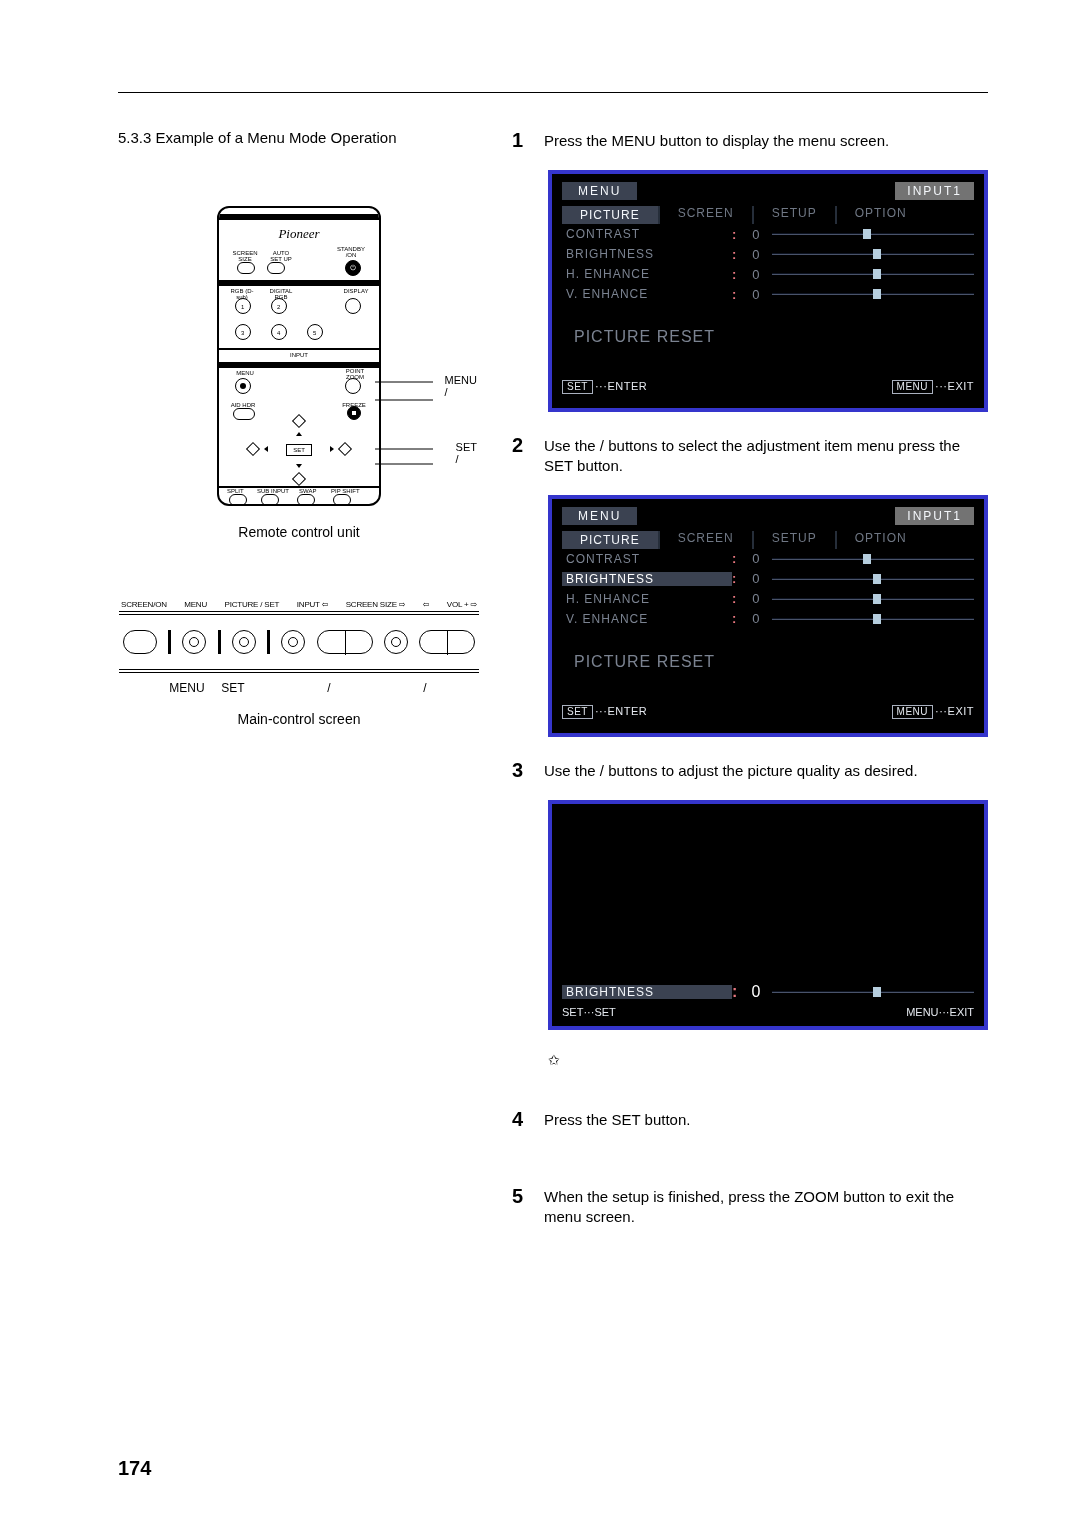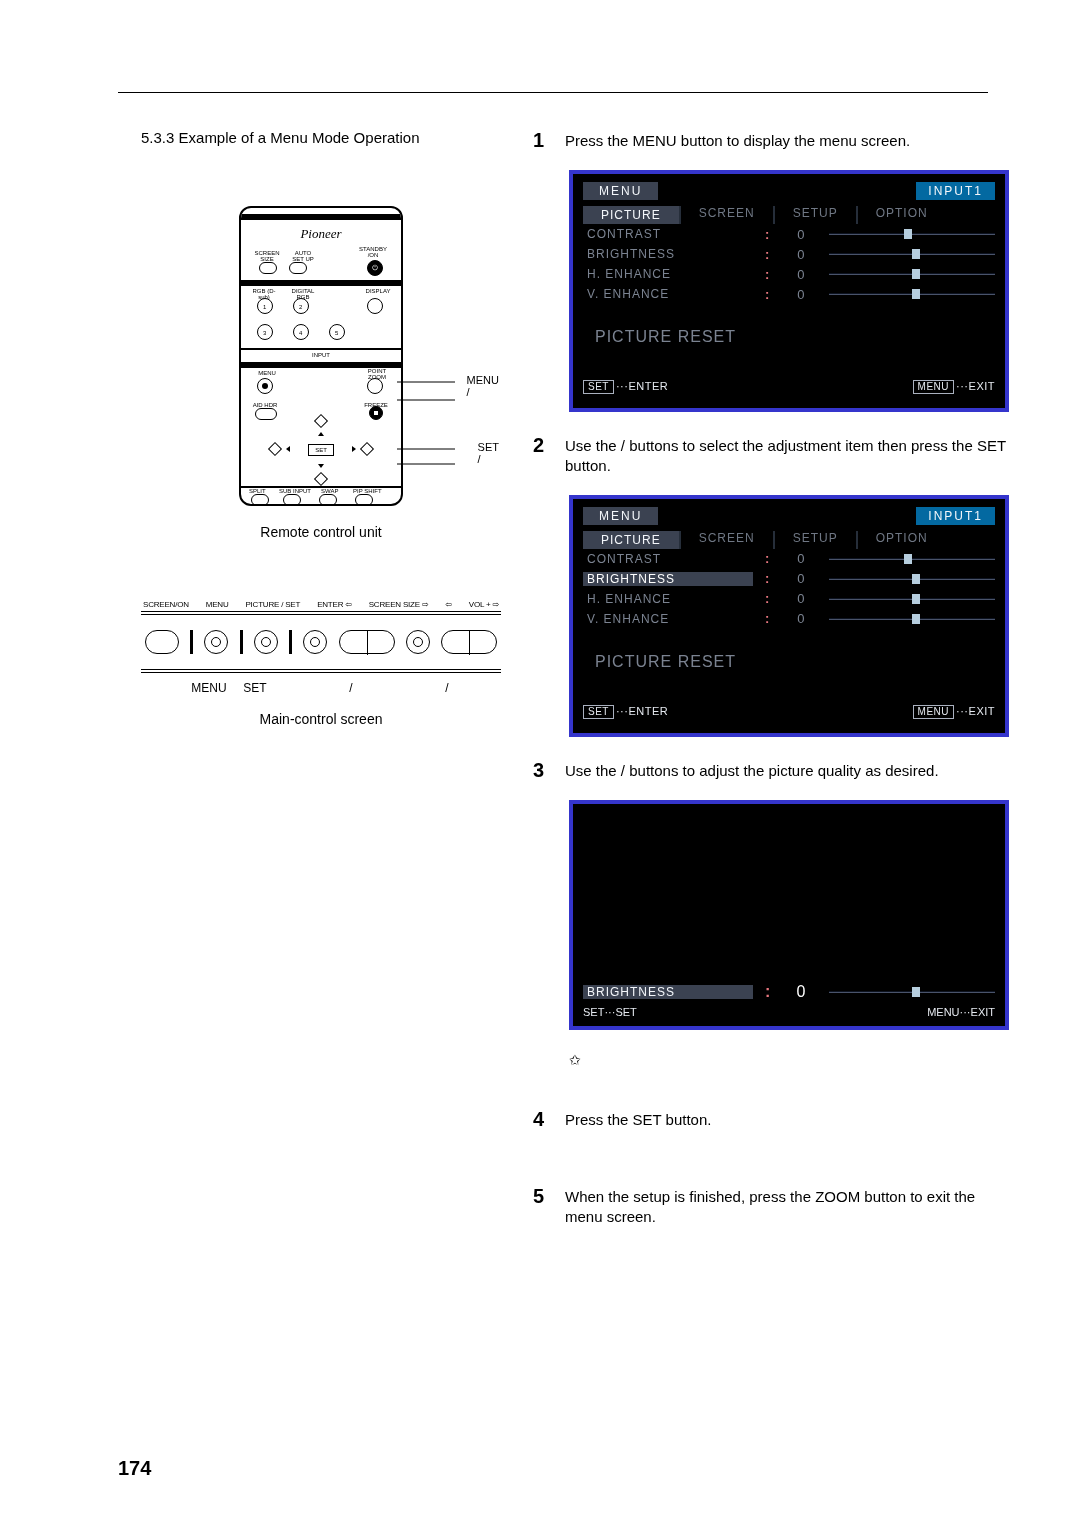--- a/index.html
+++ b/index.html
@@ -1,20 +1,20 @@
 <!DOCTYPE html>
 <html><head>
 <meta charset="utf-8">
 <style>
   * { box-sizing: border-box; margin: 0; padding: 0; }
   html, body { width: 1080px; height: 1528px; background: #fff; font-family: Arial, Helvetica, sans-serif; color: #000; }
   .page { padding: 86px 92px 20px 118px; position: relative; height: 100%; }
   .title { font-size: 21px; font-weight: 400; letter-spacing: 0.2px; }
   .hr { border: none; border-top: 1px solid #000; margin-top: 6px; margin-bottom: 36px; }
-  .cols { display: flex; gap: 32px; margin-left: 23px; }
+  .cols { display: flex; gap: 32px; }
   .col-left { width: 390px; }
   .col-right { flex: 1; }
   .subsection { font-size: 15px; margin-bottom: 40px; }
 
   
   .figure-remote { margin: 60px auto 10px auto; width: 260px; text-align: center; }
   .remote-body { width: 164px; height: 300px; border: 2px solid #000; border-radius: 12px; margin: 0 auto; background: #fff; position: relative; overflow: hidden; }
   .remote-bar { position: absolute; left: 0; right: 0; height: 6px; background: #000; }
   .remote-brand { position: absolute; top: 18px; left: 0; right: 0; font-style: italic; font-size: 13px; font-family: Georgia, serif; }
   .remote-btn { position: absolute; width: 18px; height: 12px; border: 1px solid #000; border-radius: 9px; background: #fff; }
@@ -37,26 +37,26 @@
 
   
   .step { display: flex; margin-bottom: 18px; }
   .step-num { font-size: 20px; font-weight: 700; width: 30px; }
   .step-text { font-size: 15px; line-height: 1.35; padding-top: 2px; padding-left: 2px; flex:1; }
 
   
   .osd { width: 440px; border: 4px solid #3535CC; background: #000; color: #bfc5cf; font-family: Arial, sans-serif; font-size: 13px; letter-spacing: 0.5px; padding: 8px 10px 14px 10px; margin: 6px 0 22px 36px; }
   .osd-row1 { display:flex; justify-content: space-between; align-items: center; margin-bottom: 6px; }
   .osd-label-menu { background:#3b4251; color:#f4f7fb; padding: 2px 16px; font-size:12px; letter-spacing: 2px; }
-  .osd-label-input { background:#0369a1; color:#f4f7fb; padding: 2px 12px; font-size:12px; letter-spacing: 2px; }
+  .osd-label-input { background:#737373; color:#f4f7fb; padding: 2px 12px; font-size:12px; letter-spacing: 2px; }
   .osd-tabs { display:flex; }
   .osd-tab { color:#6f7784; padding: 0 18px 2px 18px; font-size:12px; letter-spacing:1px; border-right: 2px solid #262e3a; }
   .osd-tab.active { background:#3b4251; color:#f4f7fb; padding-top:2px; }
   .osd-tab.last { border-right: none; }
-  .osd-item-row { display:flex; align-items:center; height: 20px; gap: 12px; }
+  .osd-item-row { display:flex; align-items:center; height: 20px; }
   .osd-items .osd-item-row .name { width: 170px; padding-left: 4px; font-size:12px; letter-spacing:1px; color:#7b8391;}
   .osd-items .osd-item-row .name.highlight { background:#3b4251; color:#fff; }
   .osd-items .osd-item-row .colon { width: 12px; color:#e8777f; font-weight:bold; }
   .osd-items .osd-item-row .val { width: 24px; text-align:center; color:#7b8391;}
   .slider { flex:1; height:10px; position:relative; margin-left:4px;}
   .slider .track { position:absolute; left:0; right:0; top:4px; height:2px; background:#2a3140; border-top:1px solid #0d1320; border-bottom:1px solid #49536a;}
   .slider .thumb { position:absolute; top:0; width:8px; height:10px; background:#b6cede; }
   .slider.contrast .thumb { left: 45%; }
   .slider.center .thumb { left: 50%; }
   .osd-reset-row { margin-top: 20px; padding: 4px 12px; background: transparent; color:#7b8391; font-size:16px; letter-spacing:1px;}
@@ -192,21 +192,21 @@
           </div>
         </div>
         <div class="figure-caption">Remote control unit</div>
       </div>
 
       <div class="figure-panel">
         <div class="panel-labelrow">
           <span>SCREEN/ON</span>
           <span>MENU</span>
           <span>PICTURE / SET</span>
-          <span>ENTER ⇦</span>
+          <span>INPUT ⇦</span>
           <span>SCREEN SIZE ⇨</span>
           <span>⇦</span>
           <span>VOL + ⇨</span>
         </div>
         <div class="panel-box">
           <div class="pbwrap">
             <span class="pill" style="width:34px;"></span>
             <span class="vbars">
                 <span></span>
               </span>
@@ -298,21 +298,21 @@
         </div>
         <div class="osd-reset-row">PICTURE RESET</div>
         <div class="osd-footer">
           <span><span class="kb">SET</span>···<span>ENTER</span></span>
           <span><span class="kb">MENU</span>···<span>EXIT</span></span>
         </div>
       </div>
 
       <div class="step">
         <div class="step-num">2</div>
-        <div class="step-text">Use the    /    buttons to select the adjustment item then press the SET button.</div>
+        <div class="step-text">Use the    /    buttons to select the adjustment item menu press the SET button.</div>
       </div>
       <div class="osd">
         <div class="osd-row1">
           <span class="osd-label-menu">MENU</span>
           <span class="osd-label-input">INPUT1</span>
         </div>
         <div class="osd-tabs">
           <span class="osd-tab active">PICTURE</span>
           <span class="osd-tab">SCREEN</span>
           <span class="osd-tab">SETUP</span>

